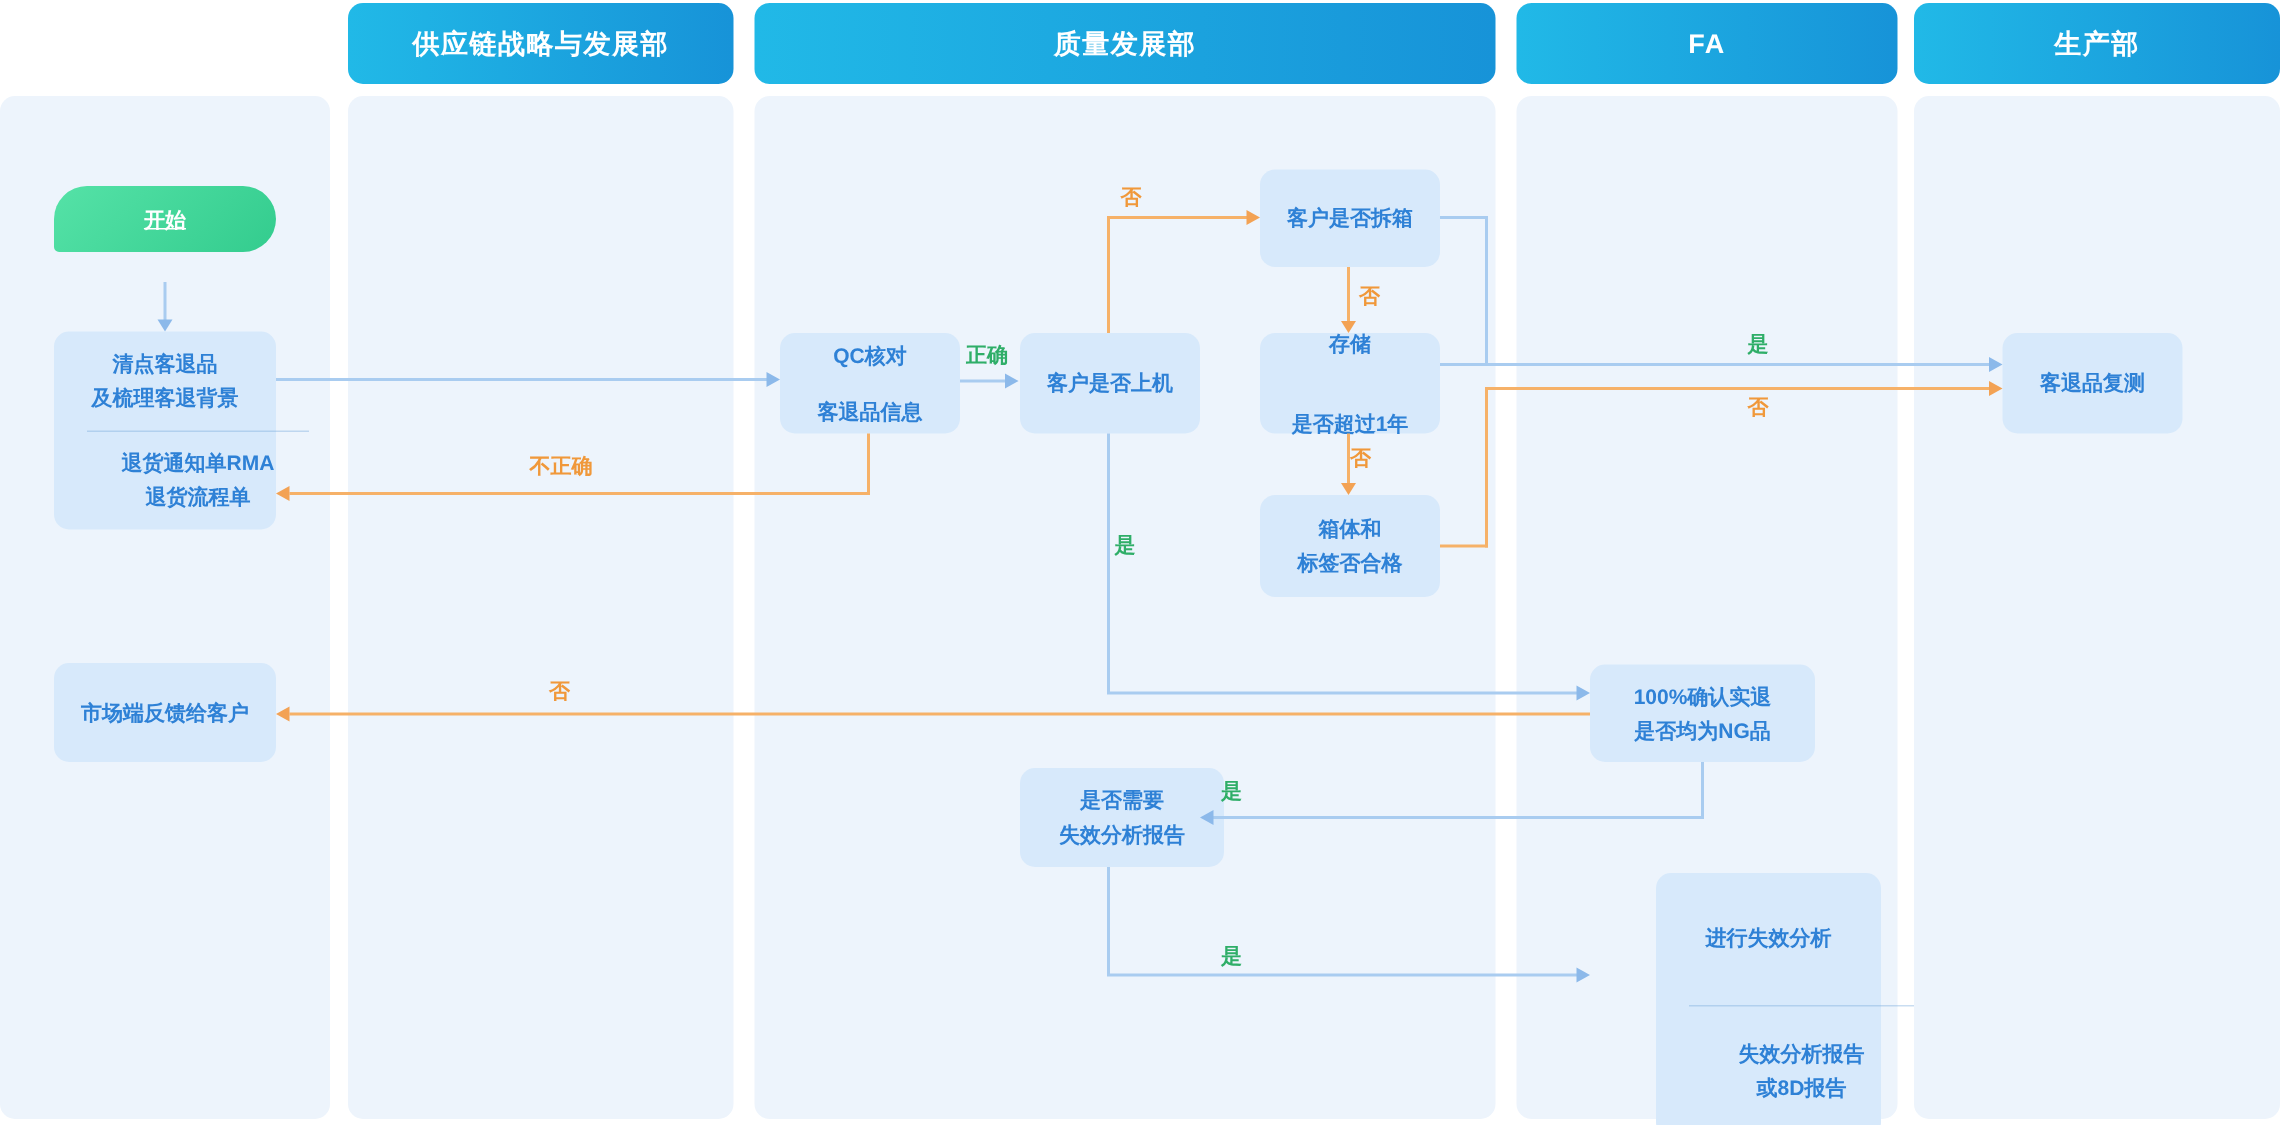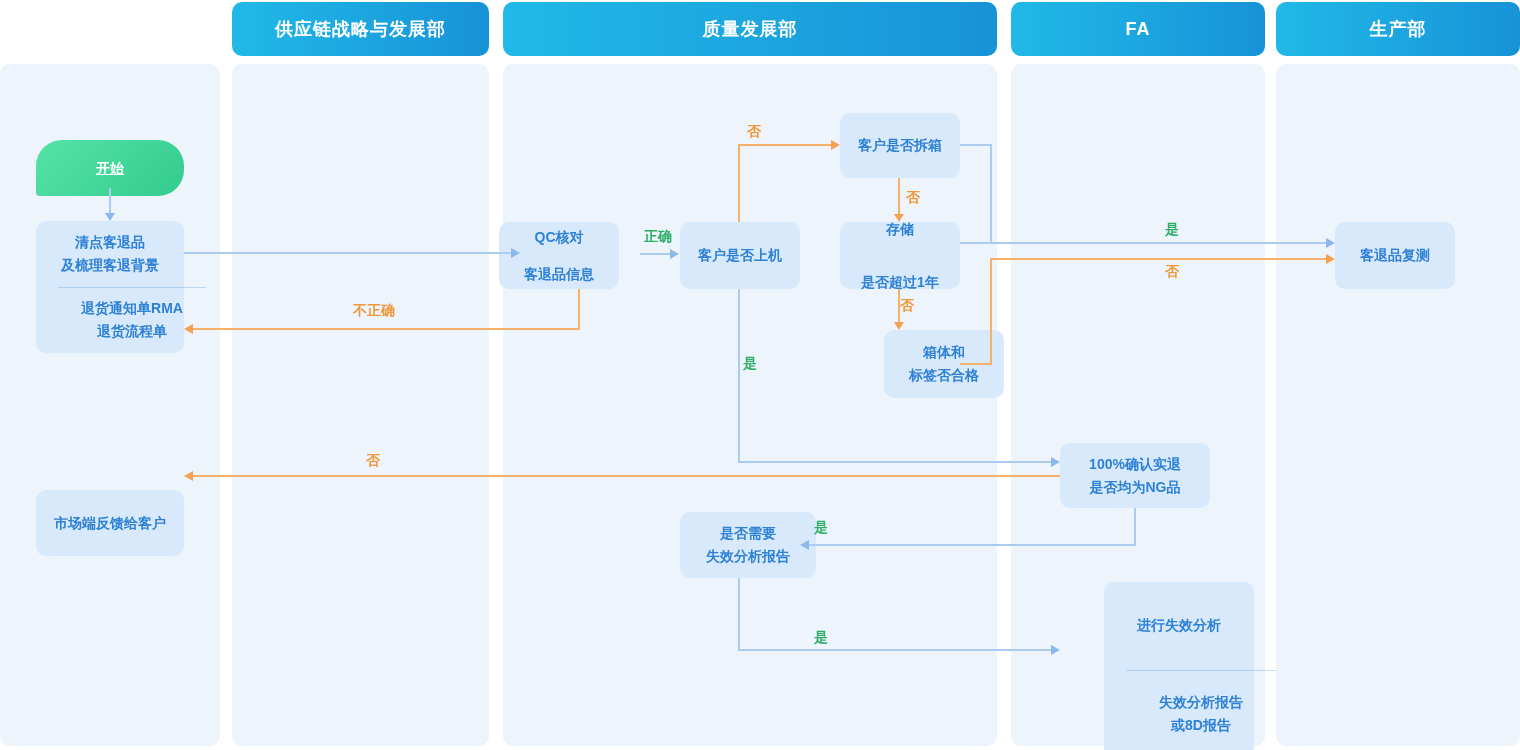--- a/index.html
+++ b/index.html
@@ -40,58 +40,58 @@
   <div class="lane" style="left:232px;width:257px;"></div>
   <div class="lane" style="left:503px;width:494px;"></div>
   <div class="lane" style="left:1011px;width:254px;"></div>
   <div class="lane" style="left:1276px;width:244px;"></div>
 
   <div class="lane-header" style="left:232px;width:257px;">供应链战略与发展部</div>
   <div class="lane-header" style="left:503px;width:494px;">质量发展部</div>
   <div class="lane-header" style="left:1011px;width:254px;">FA</div>
   <div class="lane-header" style="left:1276px;width:244px;">生产部</div>
 
-  <div class="node start" style="left:36px;top:140px;width:148px;height:56px;text-decoration:underline;">开始</div>
+  <div class="node start" style="left:36px;top:124px;width:148px;height:44px;text-decoration:underline;">开始</div>
 
   <div class="node combo" style="left:36px;top:221px;width:148px;height:132px;">
     <div class="sec">
       <div>清点客退品</div>
       <div>及梳理客退背景</div>
     </div>
     <div class="sec">
       <div>退货通知单RMA</div>
       <div>退货流程单</div>
     </div>
   </div>
 
-  <div class="node" style="left:499px;top:222px;width:120px;height:67px;gap:14px;">
+  <div class="node" style="left:520px;top:222px;width:120px;height:67px;gap:14px;">
     <div>QC核对</div>
     <div>客退品信息</div>
   </div>
 
   <div class="node" style="left:680px;top:222px;width:120px;height:67px;">客户是否上机</div>
 
   <div class="node" style="left:840px;top:113px;width:120px;height:65px;">客户是否拆箱</div>
 
   <div class="node" style="left:840px;top:222px;width:120px;height:67px;gap:30px;">
     <div>存储</div>
     <div>是否超过1年</div>
   </div>
 
-  <div class="node" style="left:840px;top:330px;width:120px;height:68px;margin-left:44px;">
+  <div class="node" style="left:840px;top:330px;width:120px;height:68px;">
     <div>箱体和</div>
     <div>标签否合格</div>
   </div>
 
   <div class="node" style="left:1060px;top:443px;width:150px;height:65px;">
     <div>100%确认实退</div>
     <div>是否均为NG品</div>
   </div>
 
-  <div class="node" style="left:36px;top:442px;width:148px;height:66px;margin-top:48px;">市场端反馈给客户</div>
+  <div class="node" style="left:36px;top:442px;width:148px;height:66px;">市场端反馈给客户</div>
 
   <div class="node" style="left:680px;top:512px;width:136px;height:66px;">
     <div>是否需要</div>
     <div>失效分析报告</div>
   </div>
 
   <div class="node combo" style="left:1104px;top:582px;width:150px;height:176px;">
     <div class="sec">
       <div>进行失效分析</div>
     </div>

